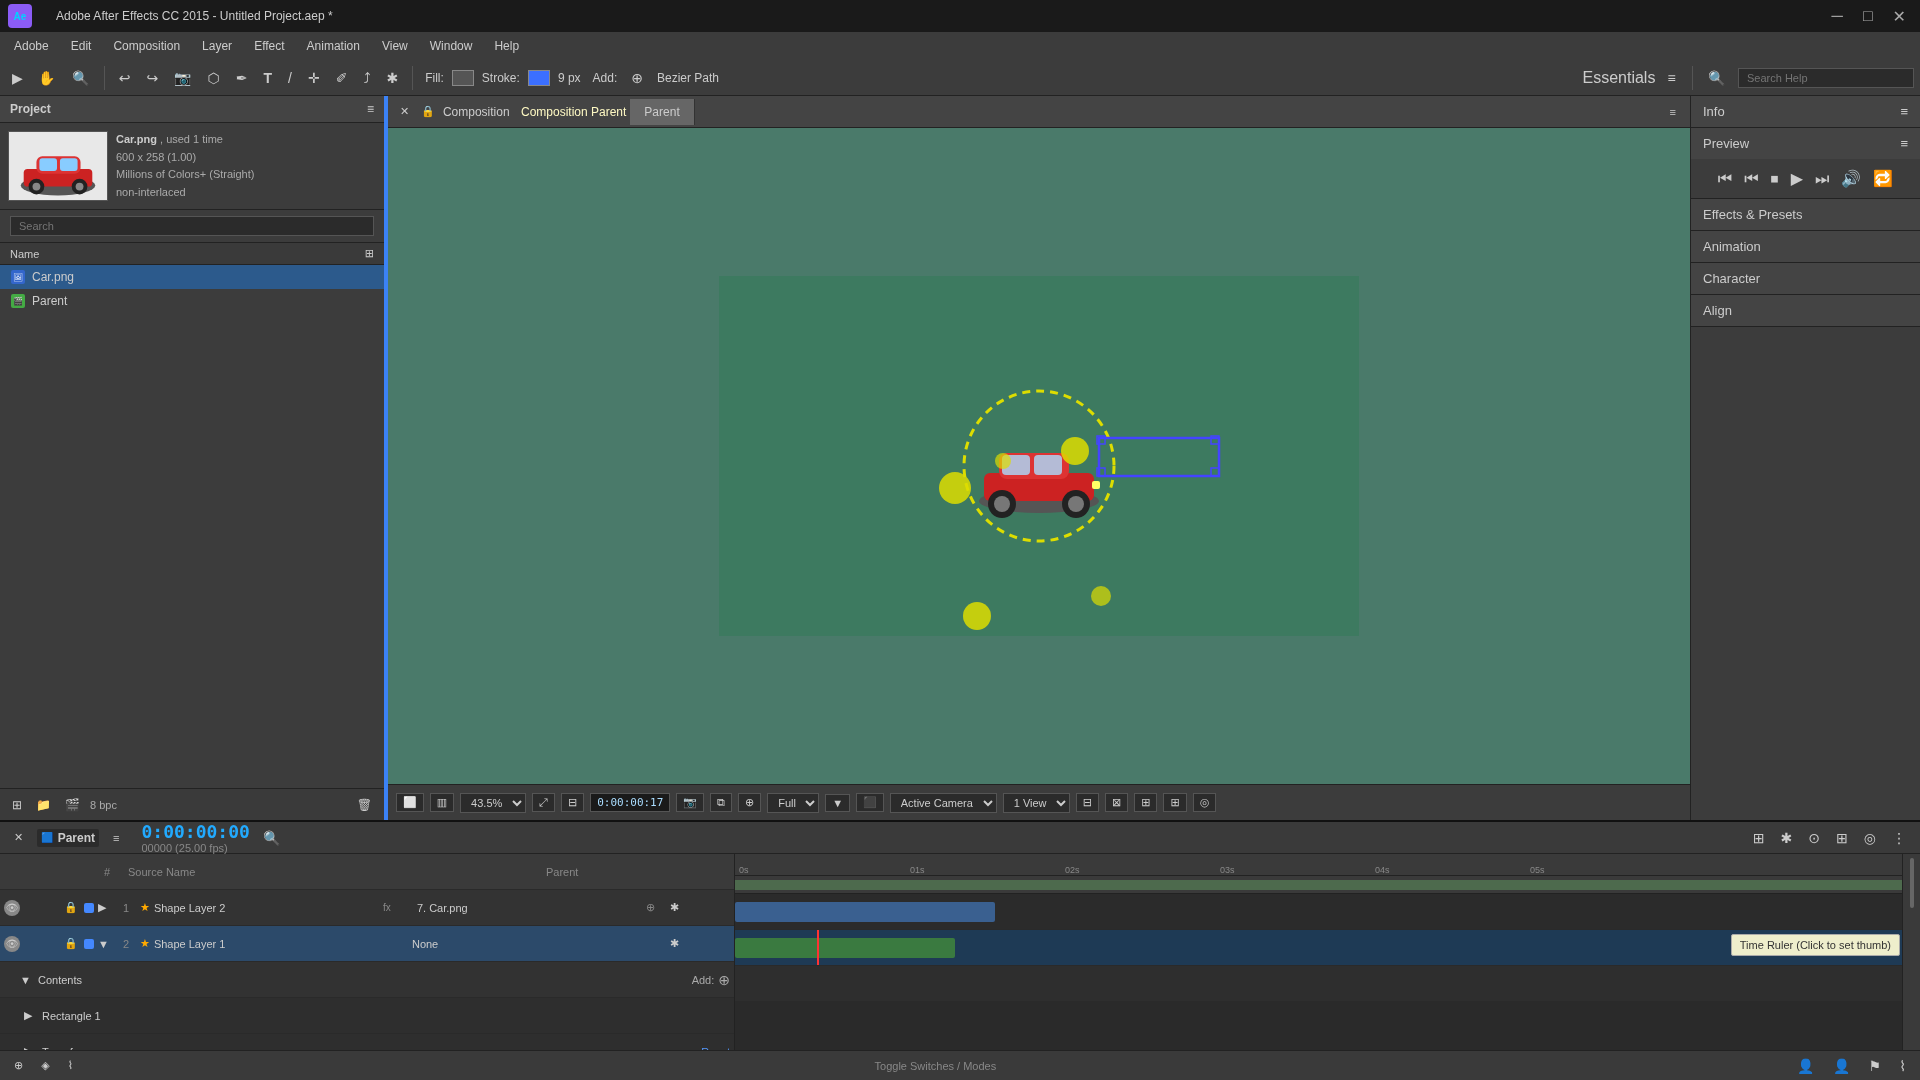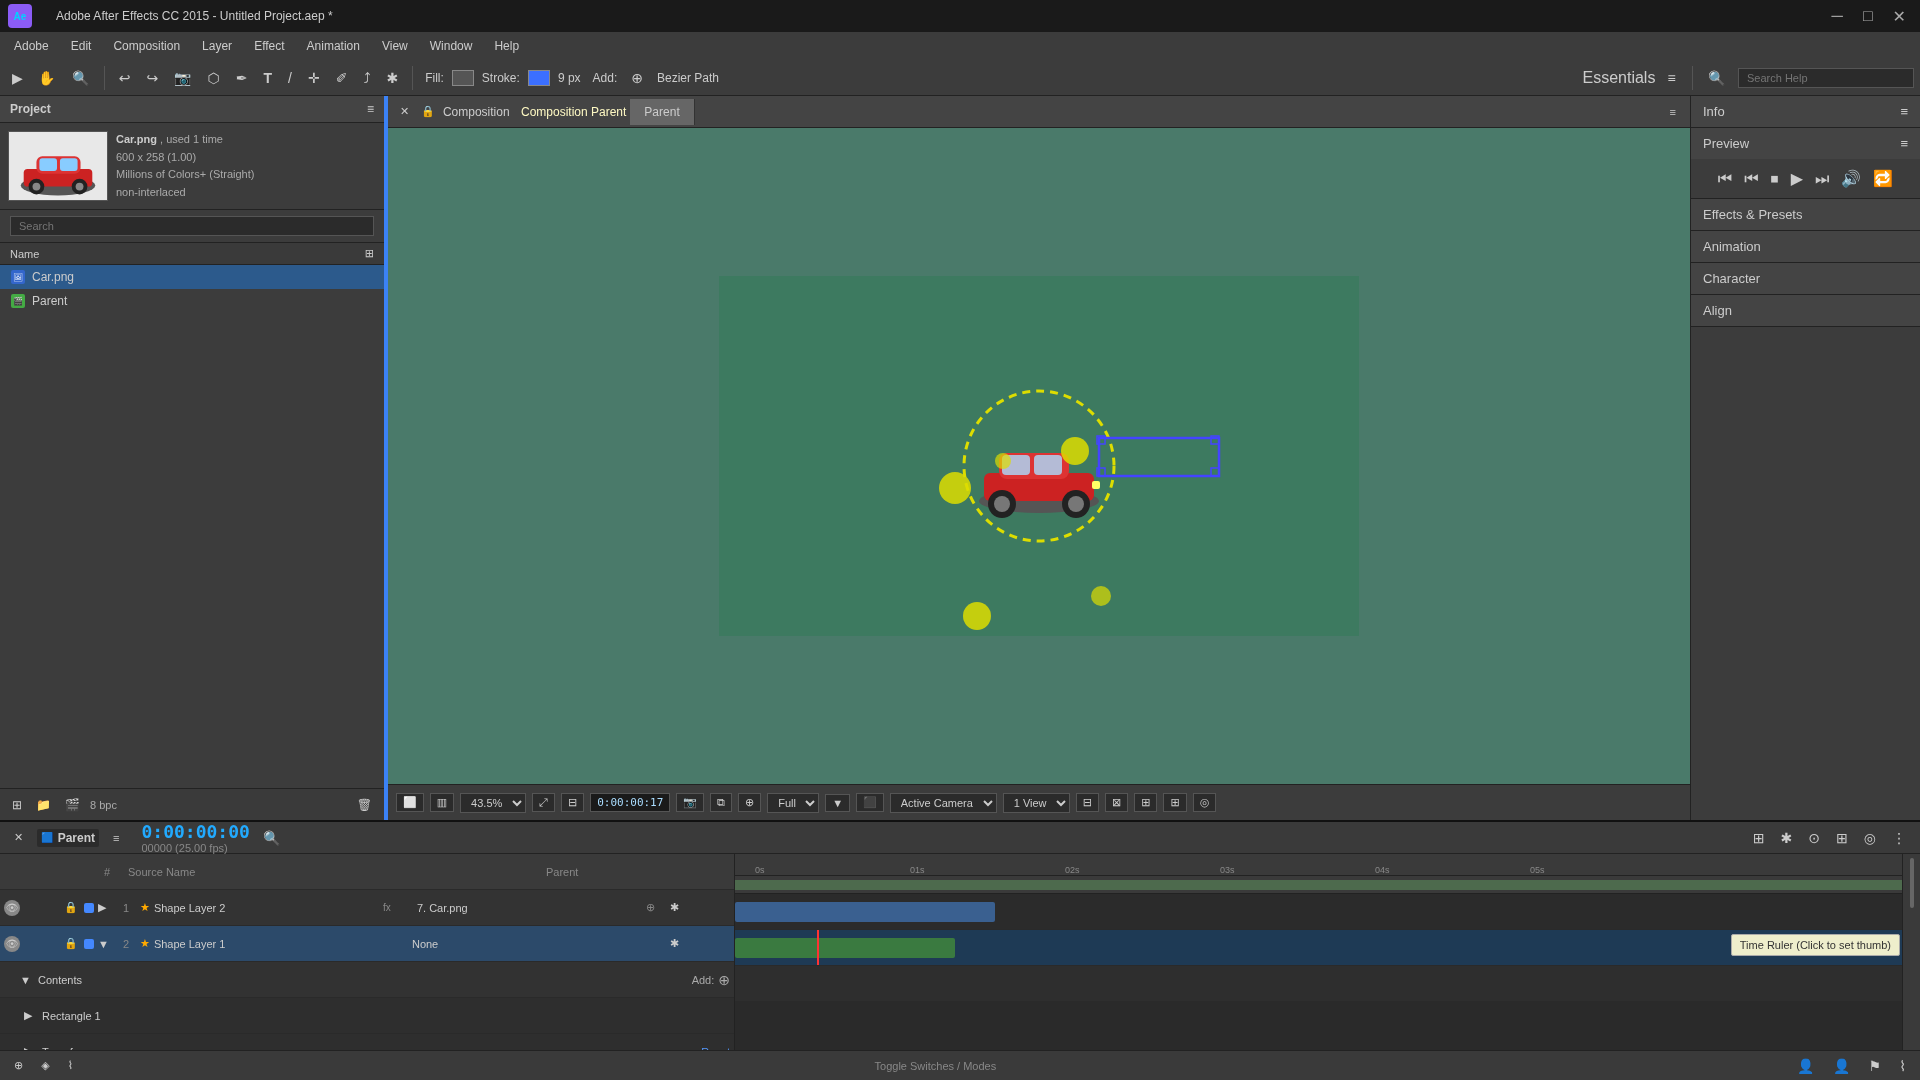--- a/index.html
+++ b/index.html
@@ -693,21 +693,21 @@
           <div class="layer-expand">▶</div>
           <span>Transform</span>
           <span style="margin-left:auto;color:#5599ff;font-size:11px">Reset</span>
         </div>
 
       </div>
 
       <div id="timeline-tracks">
 
         <div class="timeline-ruler">
-          <span class="ruler-mark" style="left:20px">0s</span>
+          <span class="ruler-mark" style="left:4px">0s</span>
           <span class="ruler-mark" style="left:175px">01s</span>
           <span class="ruler-mark" style="left:330px">02s</span>
           <span class="ruler-mark" style="left:485px">03s</span>
           <span class="ruler-mark" style="left:640px">04s</span>
           <span class="ruler-mark" style="left:795px">05s</span>
         </div>
 
         <div style="height:18px;background:#3a3a3a;position:relative;border-bottom:1px solid #222">
           <div style="position:absolute;left:0;right:0;top:4px;height:10px;background:#5a8a5a;opacity:0.6"></div>
         </div>

